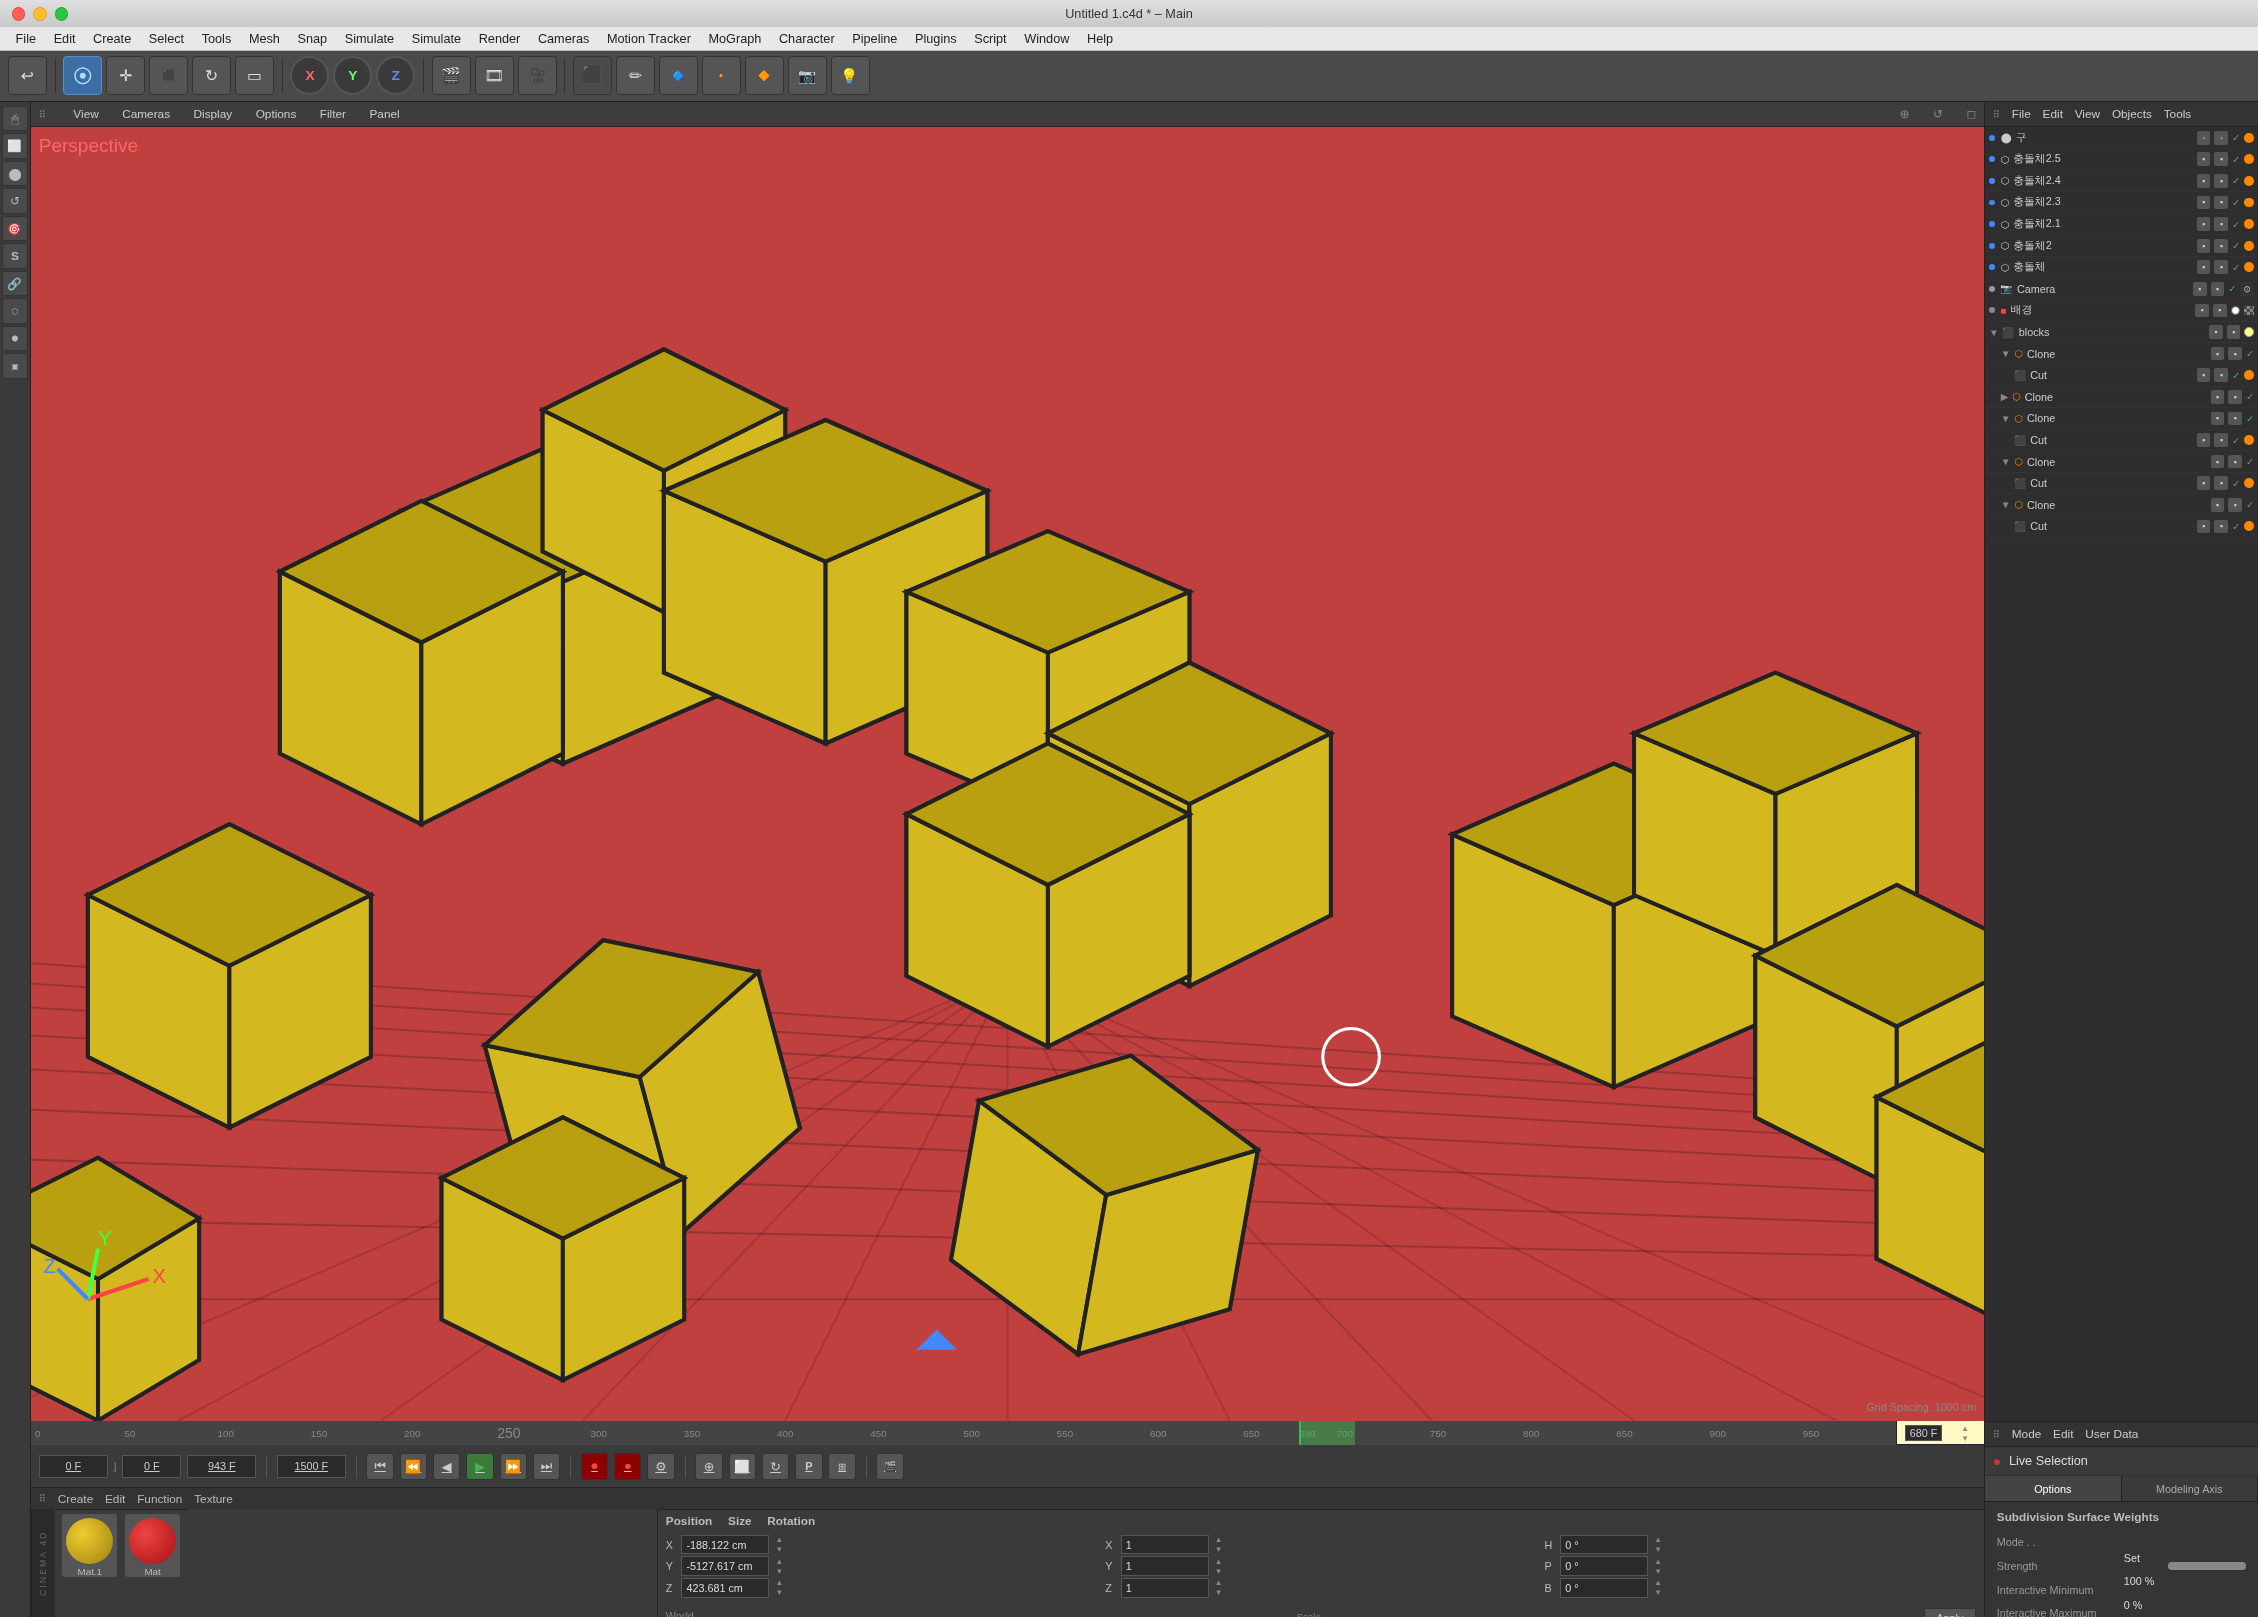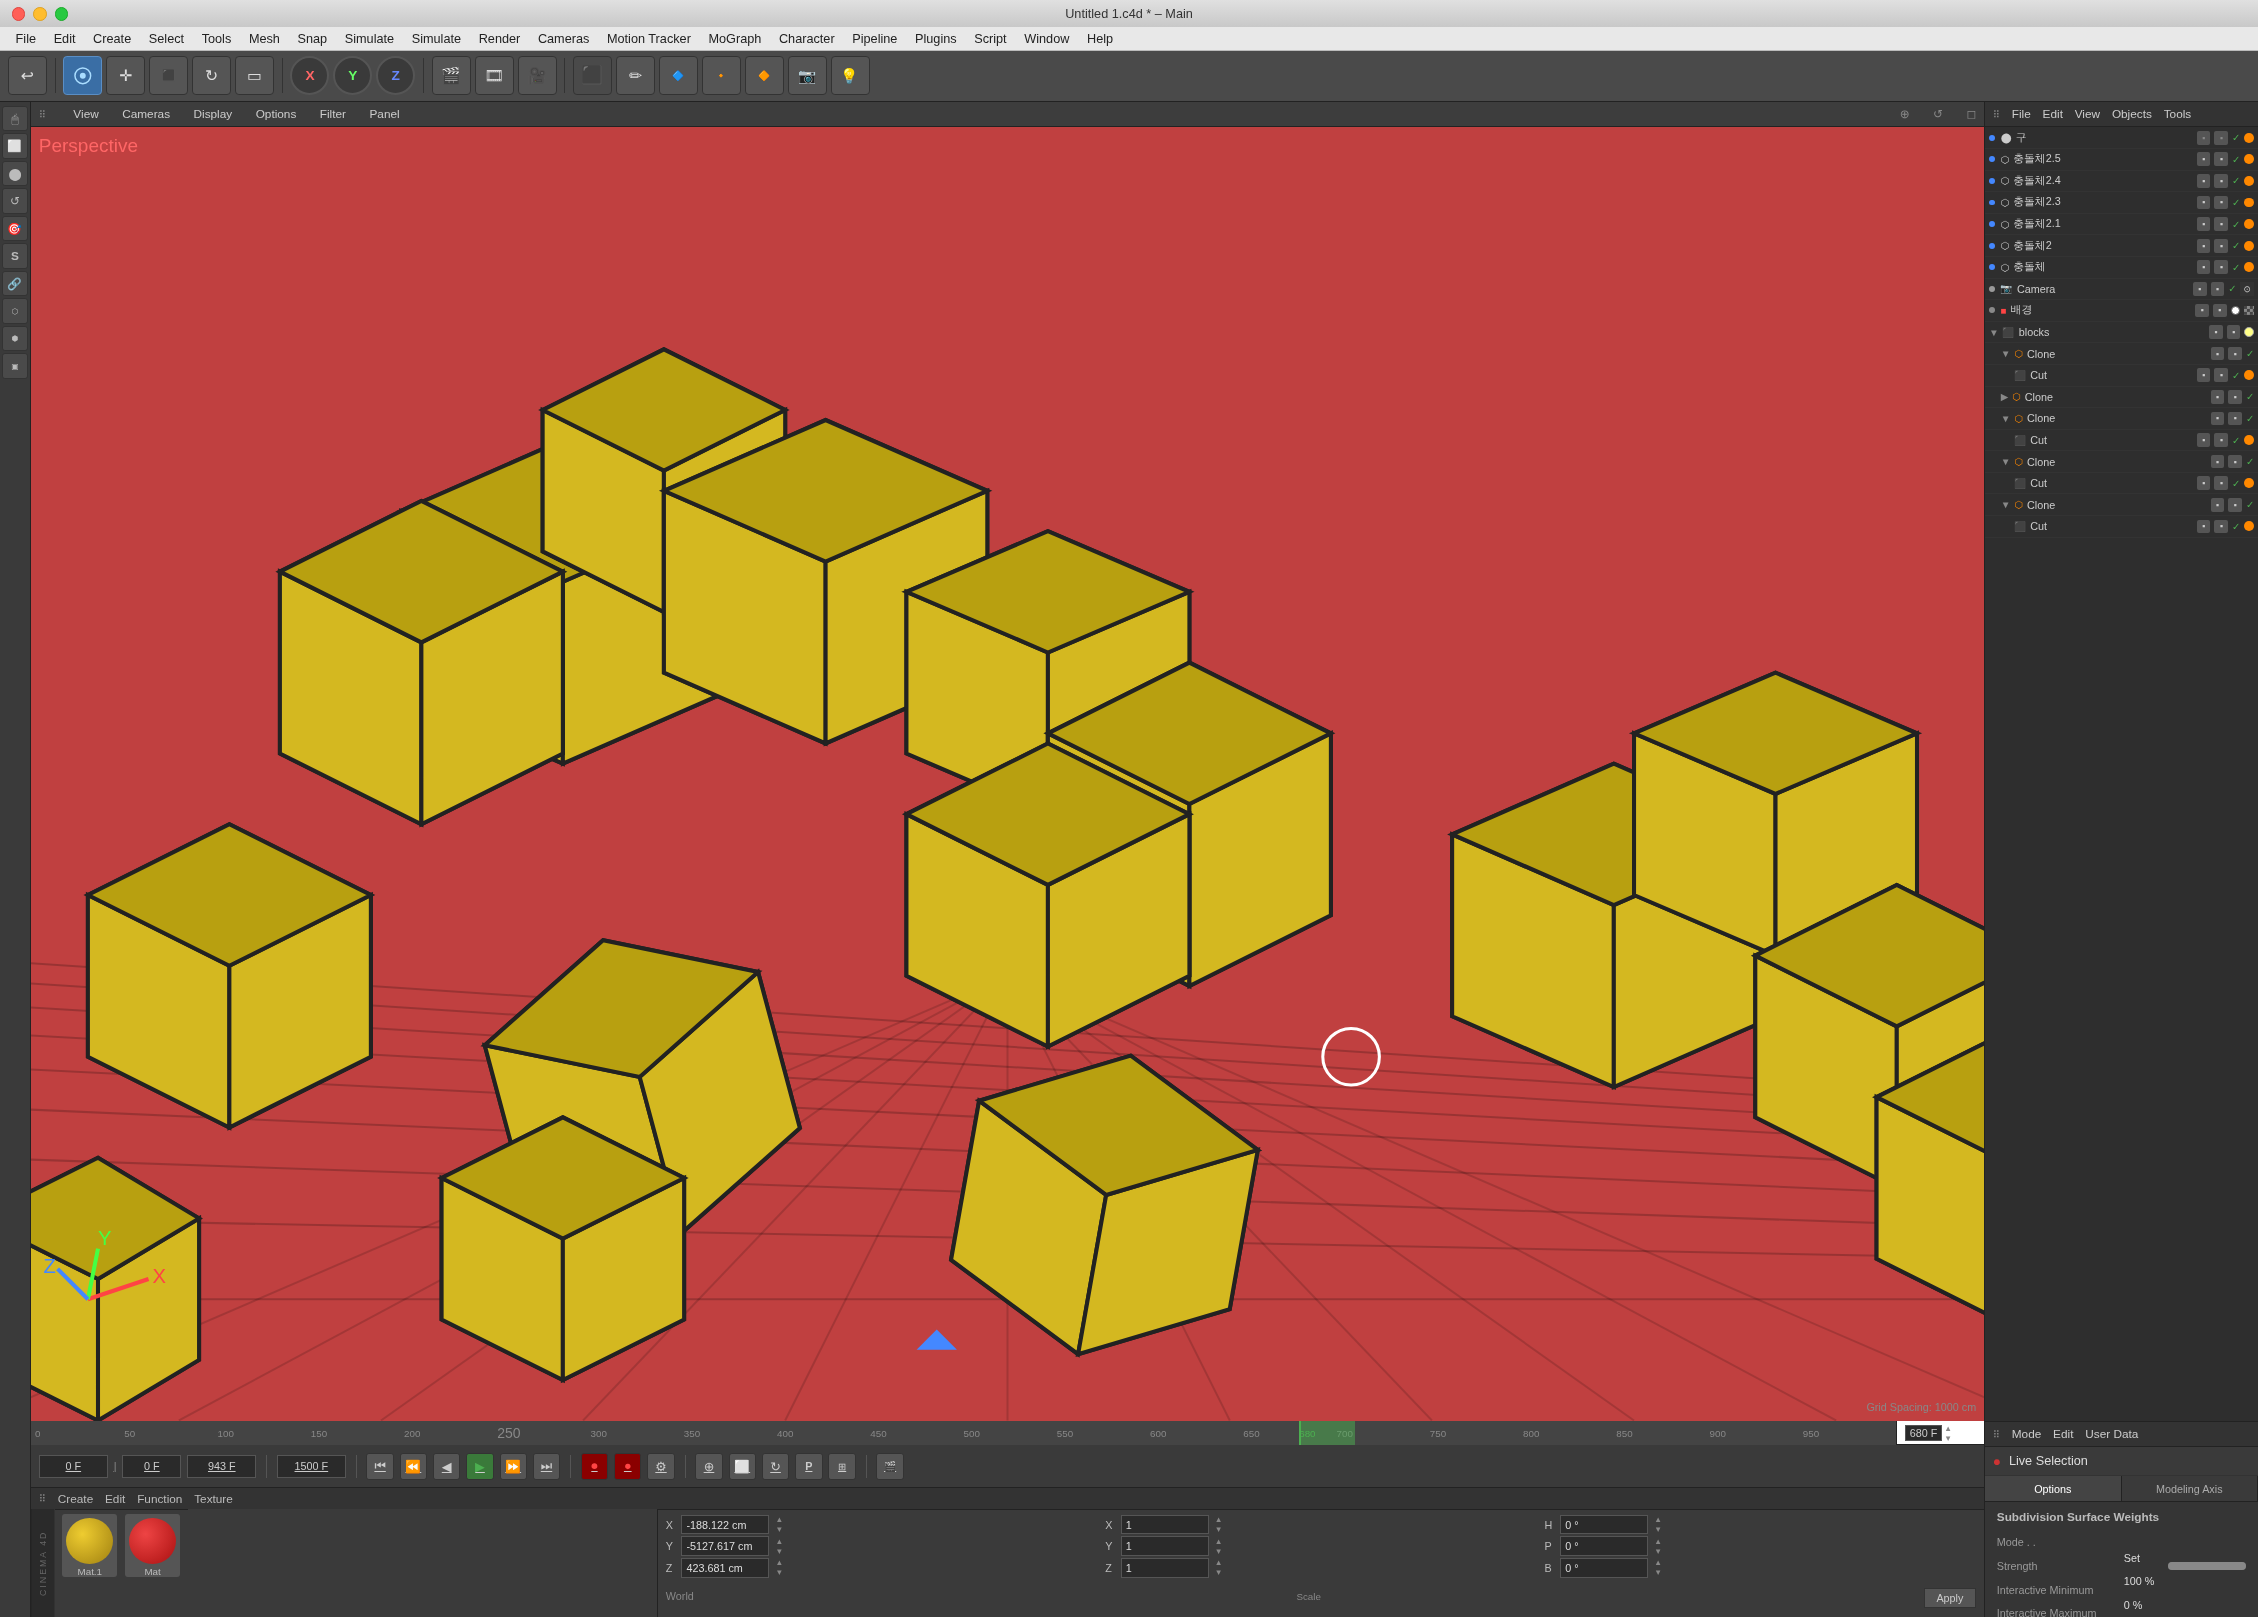--- a/index.html
+++ b/index.html
@@ -757,21 +757,21 @@
           <span style="font-size:9.8px;color:#888;position:absolute;left:80%">800</span>
           <span style="font-size:9.8px;color:#888;position:absolute;left:85%">850</span>
           <span style="font-size:9.8px;color:#888;position:absolute;left:90%">900</span>
           <span style="font-size:9.8px;color:#888;position:absolute;left:95%">950</span>
         </div>
 
         <div id="playhead" style="left:68%"></div>
 
         <div style="position:absolute;left:68%;top:0;width:3%;height:100%;background:rgba(76,175,80,0.5)"></div>
       </div>
-      <div style="background:#ffffff;border-left:1px solid #222;height:23.5px;display:flex;align-items:center;padding:0 7.8px;gap:2px;min-width:88px">
+      <div style="background:#fef9c3;border-left:1px solid #222;height:23.5px;display:flex;align-items:center;padding:0 7.8px;gap:19px;min-width:88px">
         <span style="font-size:10.8px;color:#ccc;border:1px solid #555;padding:1px 3.9px;background:#2a2a2a">680 F</span>
         <div style="display:flex;flex-direction:column;gap:1px">
           <span style="font-size:7.8px;color:#888;cursor:pointer">▲</span>
           <span style="font-size:7.8px;color:#888;cursor:pointer">▼</span>
         </div>
       </div>
     </div>
 
     <div id="timeline-controls">
       <input class="time-field" value="0 F" style="">
@@ -823,20 +823,25 @@
             <span class="swatch-label">Mat.1</span>
           </div>
           <div class="mat-swatch">
             <div class="swatch-color" style="background:radial-gradient(circle at 35% 35%, #ee4444, #aa1010)"></div>
             <span class="swatch-label">Mat</span>
           </div>
         </div>
       </div>
 
       <div id="coords-bar" style="flex:1">
+        <div id="coords-header">
+          <span style="font-size:11.8px;color:#bbb;font-weight:600">Position</span>
+          <span style="font-size:11.8px;color:#bbb;font-weight:600">Size</span>
+          <span style="font-size:11.8px;color:#bbb;font-weight:600">Rotation</span>
+        </div>
         <div style="display:flex;gap:7.8px">
 
           <div class="coord-section">
             <div class="coord-row">
               <span class="coord-axis">X</span>
               <input class="coord-input" value="-188.122 cm" style="">
               <div style="display:flex;flex-direction:column;gap:1px;margin-left:2px">
                 <span style="font-size:7.8px;color:#888;cursor:pointer">▲</span>
                 <span style="font-size:7.8px;color:#888;cursor:pointer">▼</span>
               </div>

